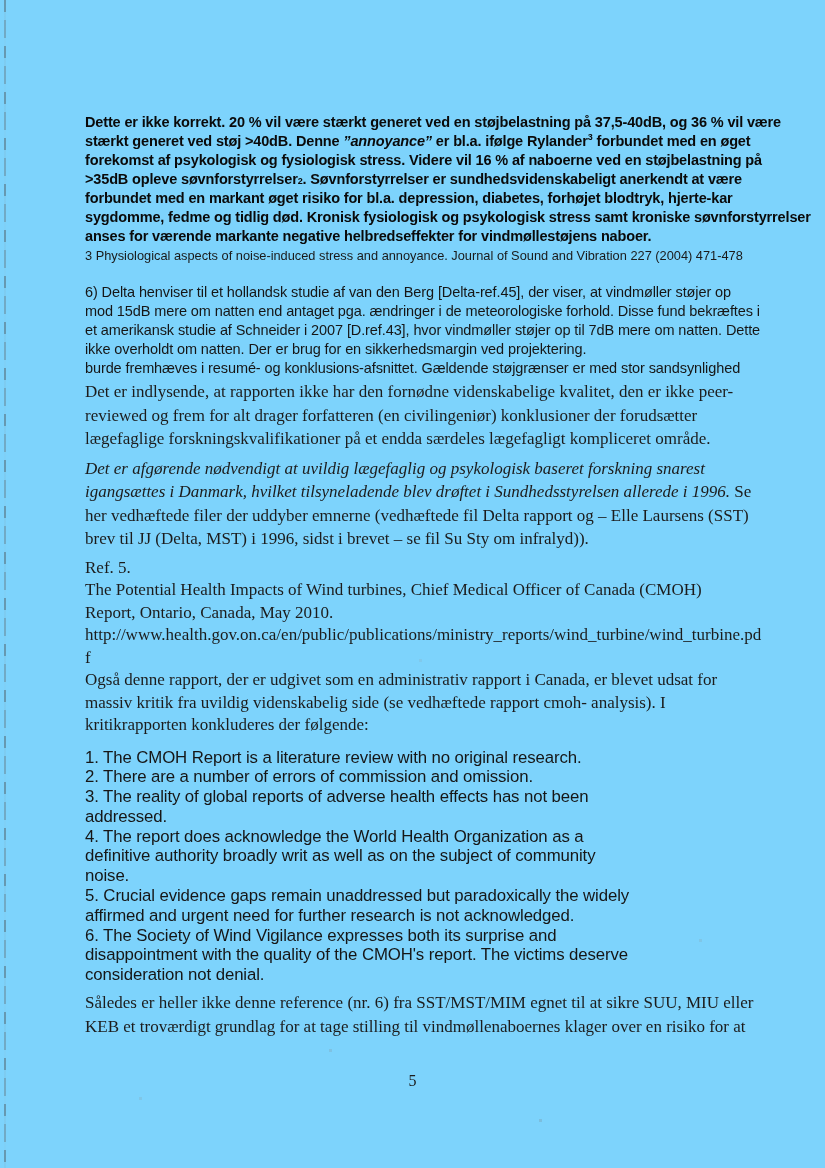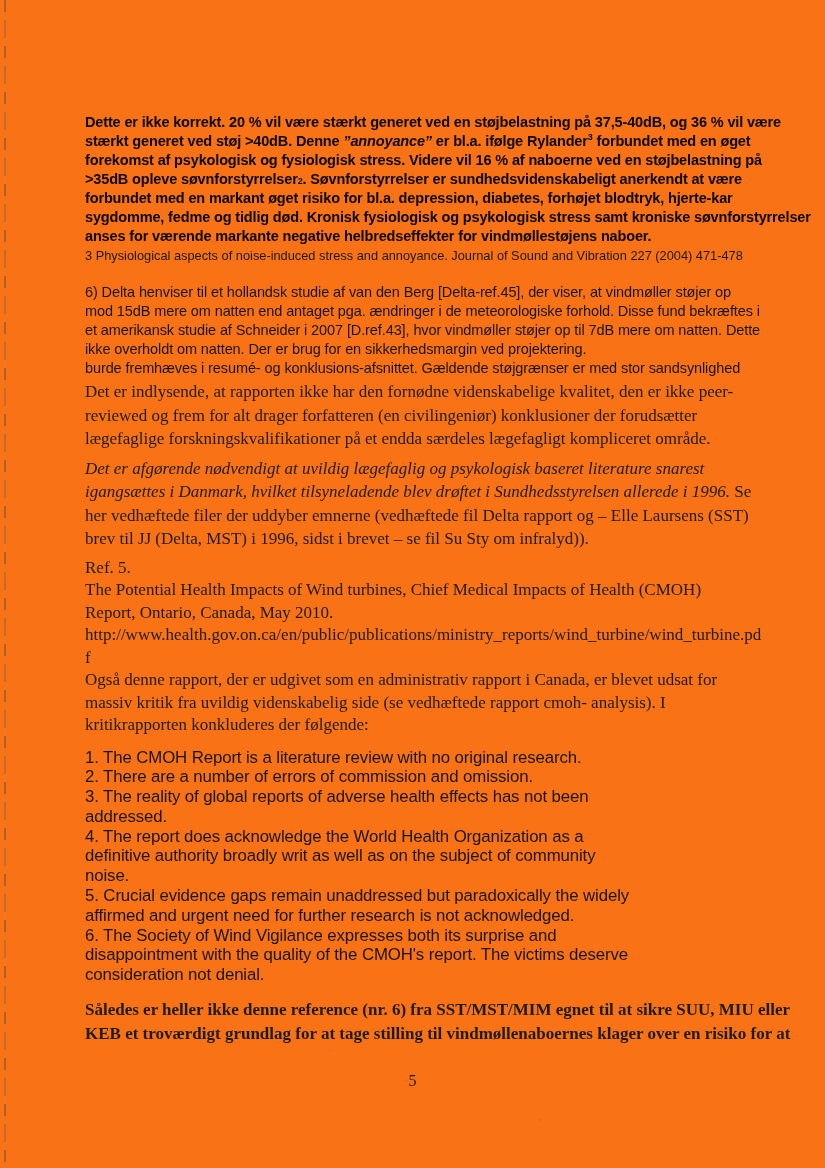--- a/index.html
+++ b/index.html
@@ -1,19 +1,19 @@
 <!DOCTYPE html>
 <html><head>
 <meta charset="utf-8">
 <style>
   html,body { margin:0; padding:0; background:#ffffff; }
   .page {
     position:relative;
     width:825px; height:1168px;
-    background:#f97316;
+    background:#7dd3fc;
     overflow:hidden;
     color:#131313;
   }
   
   .scan-edge {
     position:absolute; left:4px; top:0; width:2px; height:1168px;
     background: repeating-linear-gradient(to bottom,
       rgba(70,70,70,0.55) 0 12px,
       rgba(130,130,130,0.12) 12px 20px,
       rgba(90,90,90,0.45) 20px 38px,
@@ -53,21 +53,21 @@
   #quality-critique { margin-top:2px; }
   #research-call { margin-top:6px; }
   #reference6 { margin-top:6px; }
   #reference6 .line { line-height:22.5px; }
   .url-block .line { text-underline-offset:2px; }
   .list-sans {
     font-family:"Liberation Sans","DejaVu Sans",sans-serif;
     font-size:16.8px; line-height:19.8px; letter-spacing:-0.1px;
     margin-top:11px; color:#161616;
   }
-  #closing { margin-top:13px; line-height:24px;font-weight:bold; }
+  #closing { margin-top:6px; line-height:24px; }
   .page-number {
     position:absolute; top:1072px; left:0; width:825px;
     text-align:center;
     font-family:"Liberation Serif","DejaVu Serif",serif;
     font-size:16px; color:#1c1c1c;
   }
 
   .seg-i { font-style:italic; }
   .seg-sup { font-size:0.62em; vertical-align:super; line-height:0; }
   .seg-sub { font-size:0.62em; vertical-align:baseline; line-height:0; }
@@ -102,30 +102,30 @@
         <div class="line"><span>burde fremhæves i resumé- og konklusions-afsnittet. Gældende støjgrænser er med stor sandsynlighed</span></div>
       </div>
 
     <div class="para-serif" id="quality-critique">
         <div class="line"><span>Det er indlysende, at rapporten ikke har den fornødne videnskabelige kvalitet, den er ikke peer-</span></div>
         <div class="line"><span>reviewed og frem for alt drager forfatteren (en civilingeniør) konklusioner der forudsætter</span></div>
         <div class="line"><span>lægefaglige forskningskvalifikationer på et endda særdeles lægefagligt kompliceret område.</span></div>
       </div>
 
     <div class="para-serif" id="research-call">
-        <div class="line"><span class="seg-i">Det er afgørende nødvendigt at uvildig lægefaglig og psykologisk baseret literature snarest</span></div>
+        <div class="line"><span class="seg-i">Det er afgørende nødvendigt at uvildig lægefaglig og psykologisk baseret forskning snarest</span></div>
         <div class="line"><span class="seg-i">igangsættes i Danmark, hvilket tilsyneladende blev drøftet i Sundhedsstyrelsen allerede i 1996.</span><span> Se</span></div>
         <div class="line"><span>her vedhæftede filer der uddyber emnerne (vedhæftede fil Delta rapport og – Elle Laursens (SST)</span></div>
         <div class="line"><span>brev til JJ (Delta, MST) i 1996, sidst i brevet – se fil Su Sty om infralyd)).</span></div>
       </div>
 
     <div class="para-serif" id="reference6">
       <div>
           <div class="line"><span>Ref. 5.</span></div>
-          <div class="line"><span>The Potential Health Impacts of Wind turbines, Chief Medical Impacts of Health (CMOH)</span></div>
+          <div class="line"><span>The Potential Health Impacts of Wind turbines, Chief Medical Officer of Canada (CMOH)</span></div>
           <div class="line"><span>Report, Ontario, Canada, May 2010.</span></div>
         </div>
       <div class="url-block">
           <div class="line"><span>http://www.health.gov.on.ca/en/public/publications/ministry_reports/wind_turbine/wind_turbine.pd</span></div>
           <div class="line"><span>f</span></div>
         </div>
       <div>
           <div class="line"><span>Også denne rapport, der er udgivet som en administrativ rapport i Canada, er blevet udsat for</span></div>
           <div class="line"><span>massiv kritik fra uvildig videnskabelig side (se vedhæftede rapport cmoh- analysis). I</span></div>
           <div class="line"><span>kritikrapporten konkluderes der følgende:</span></div>

